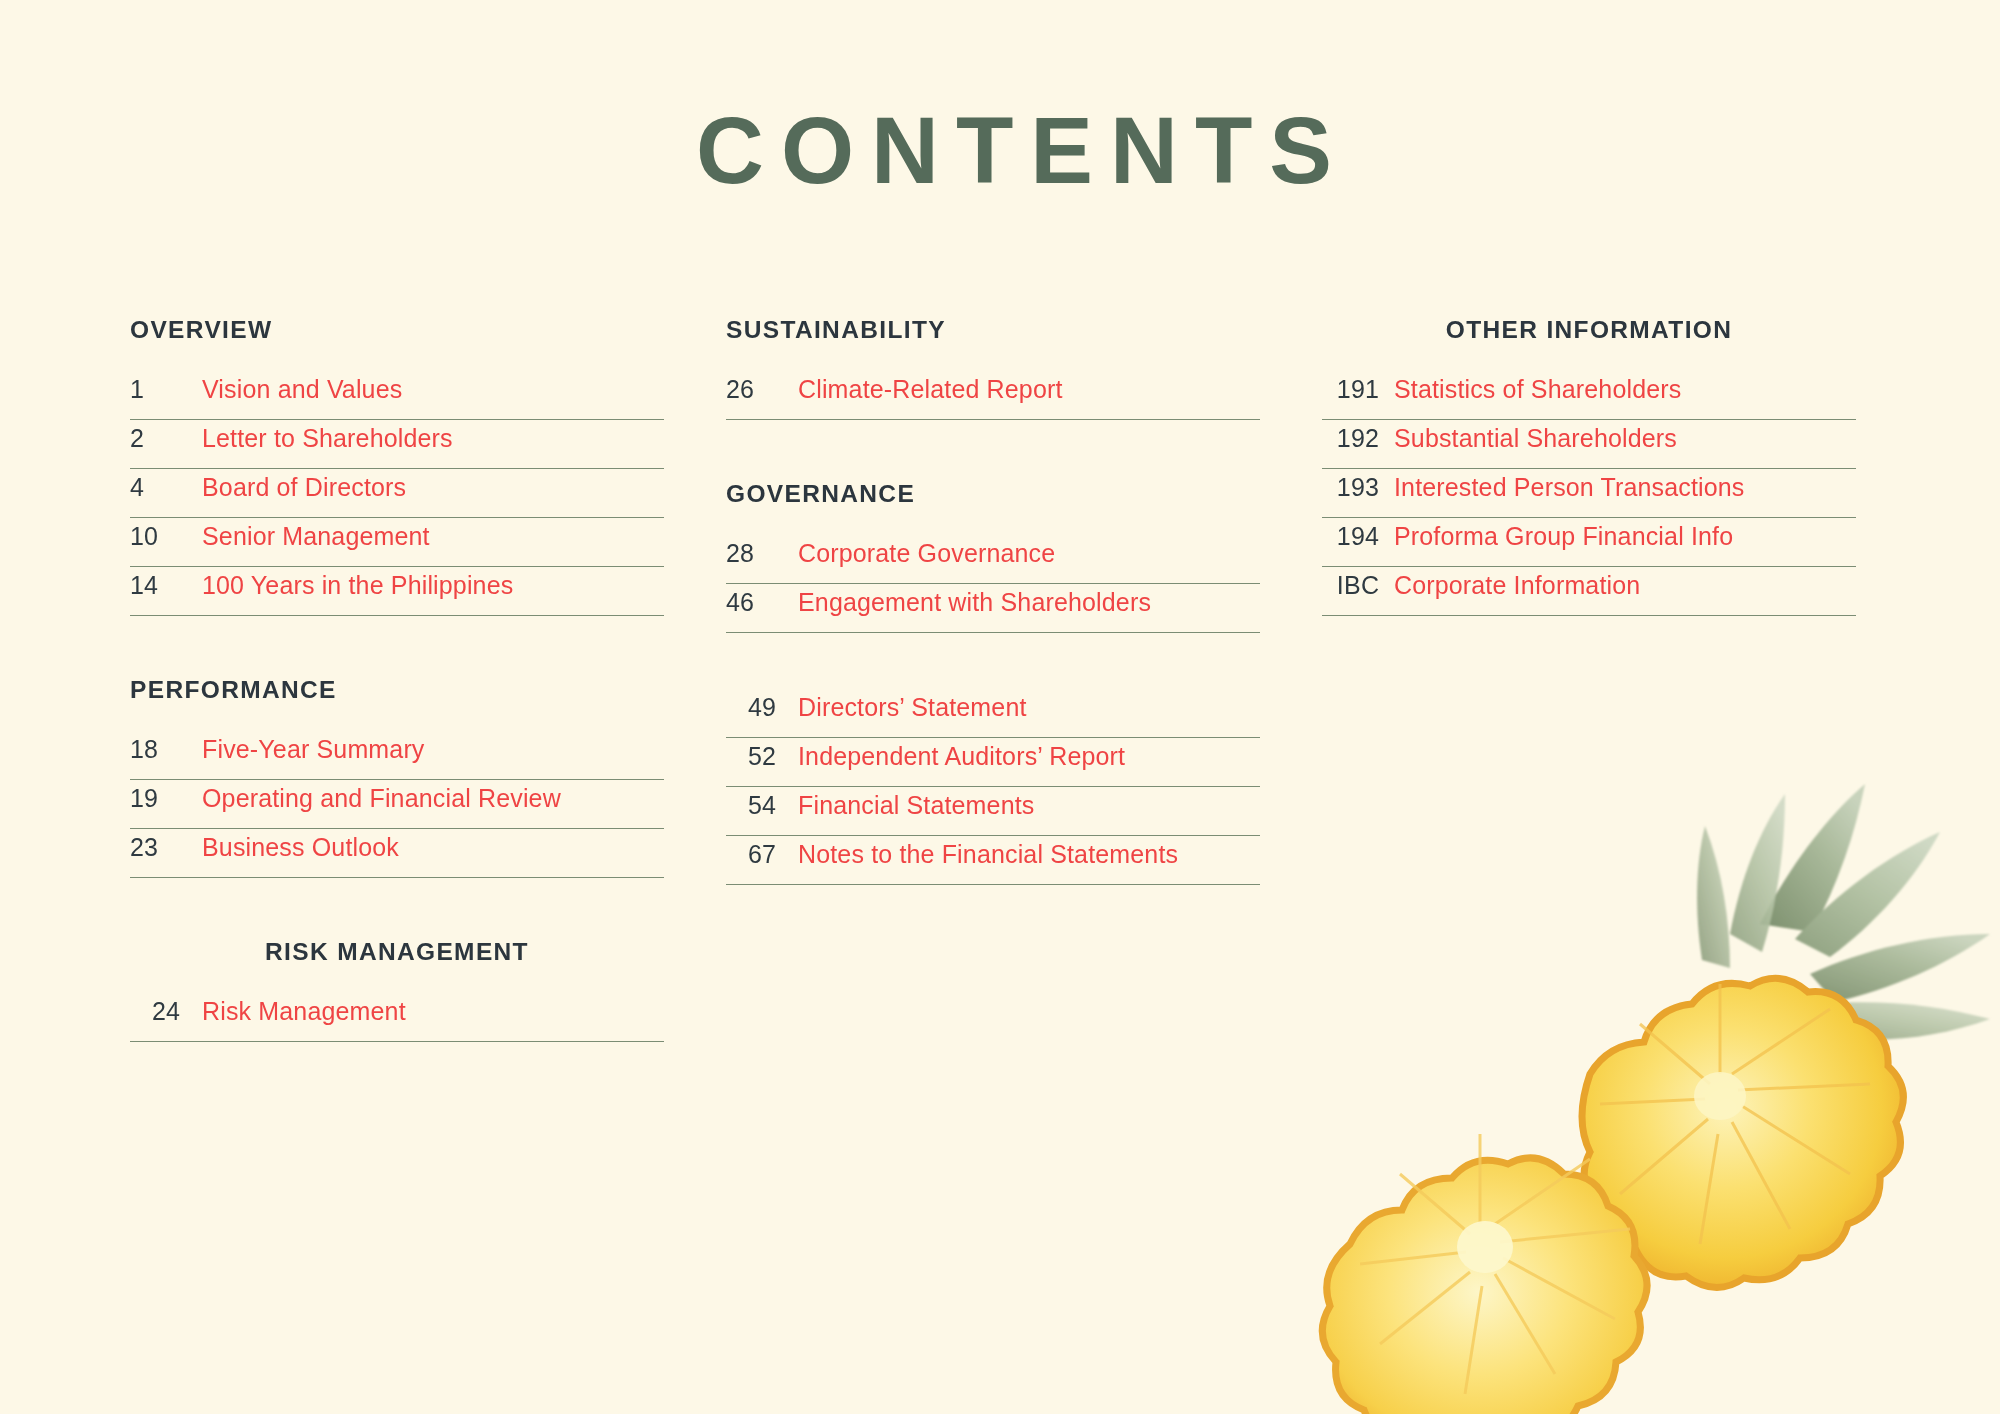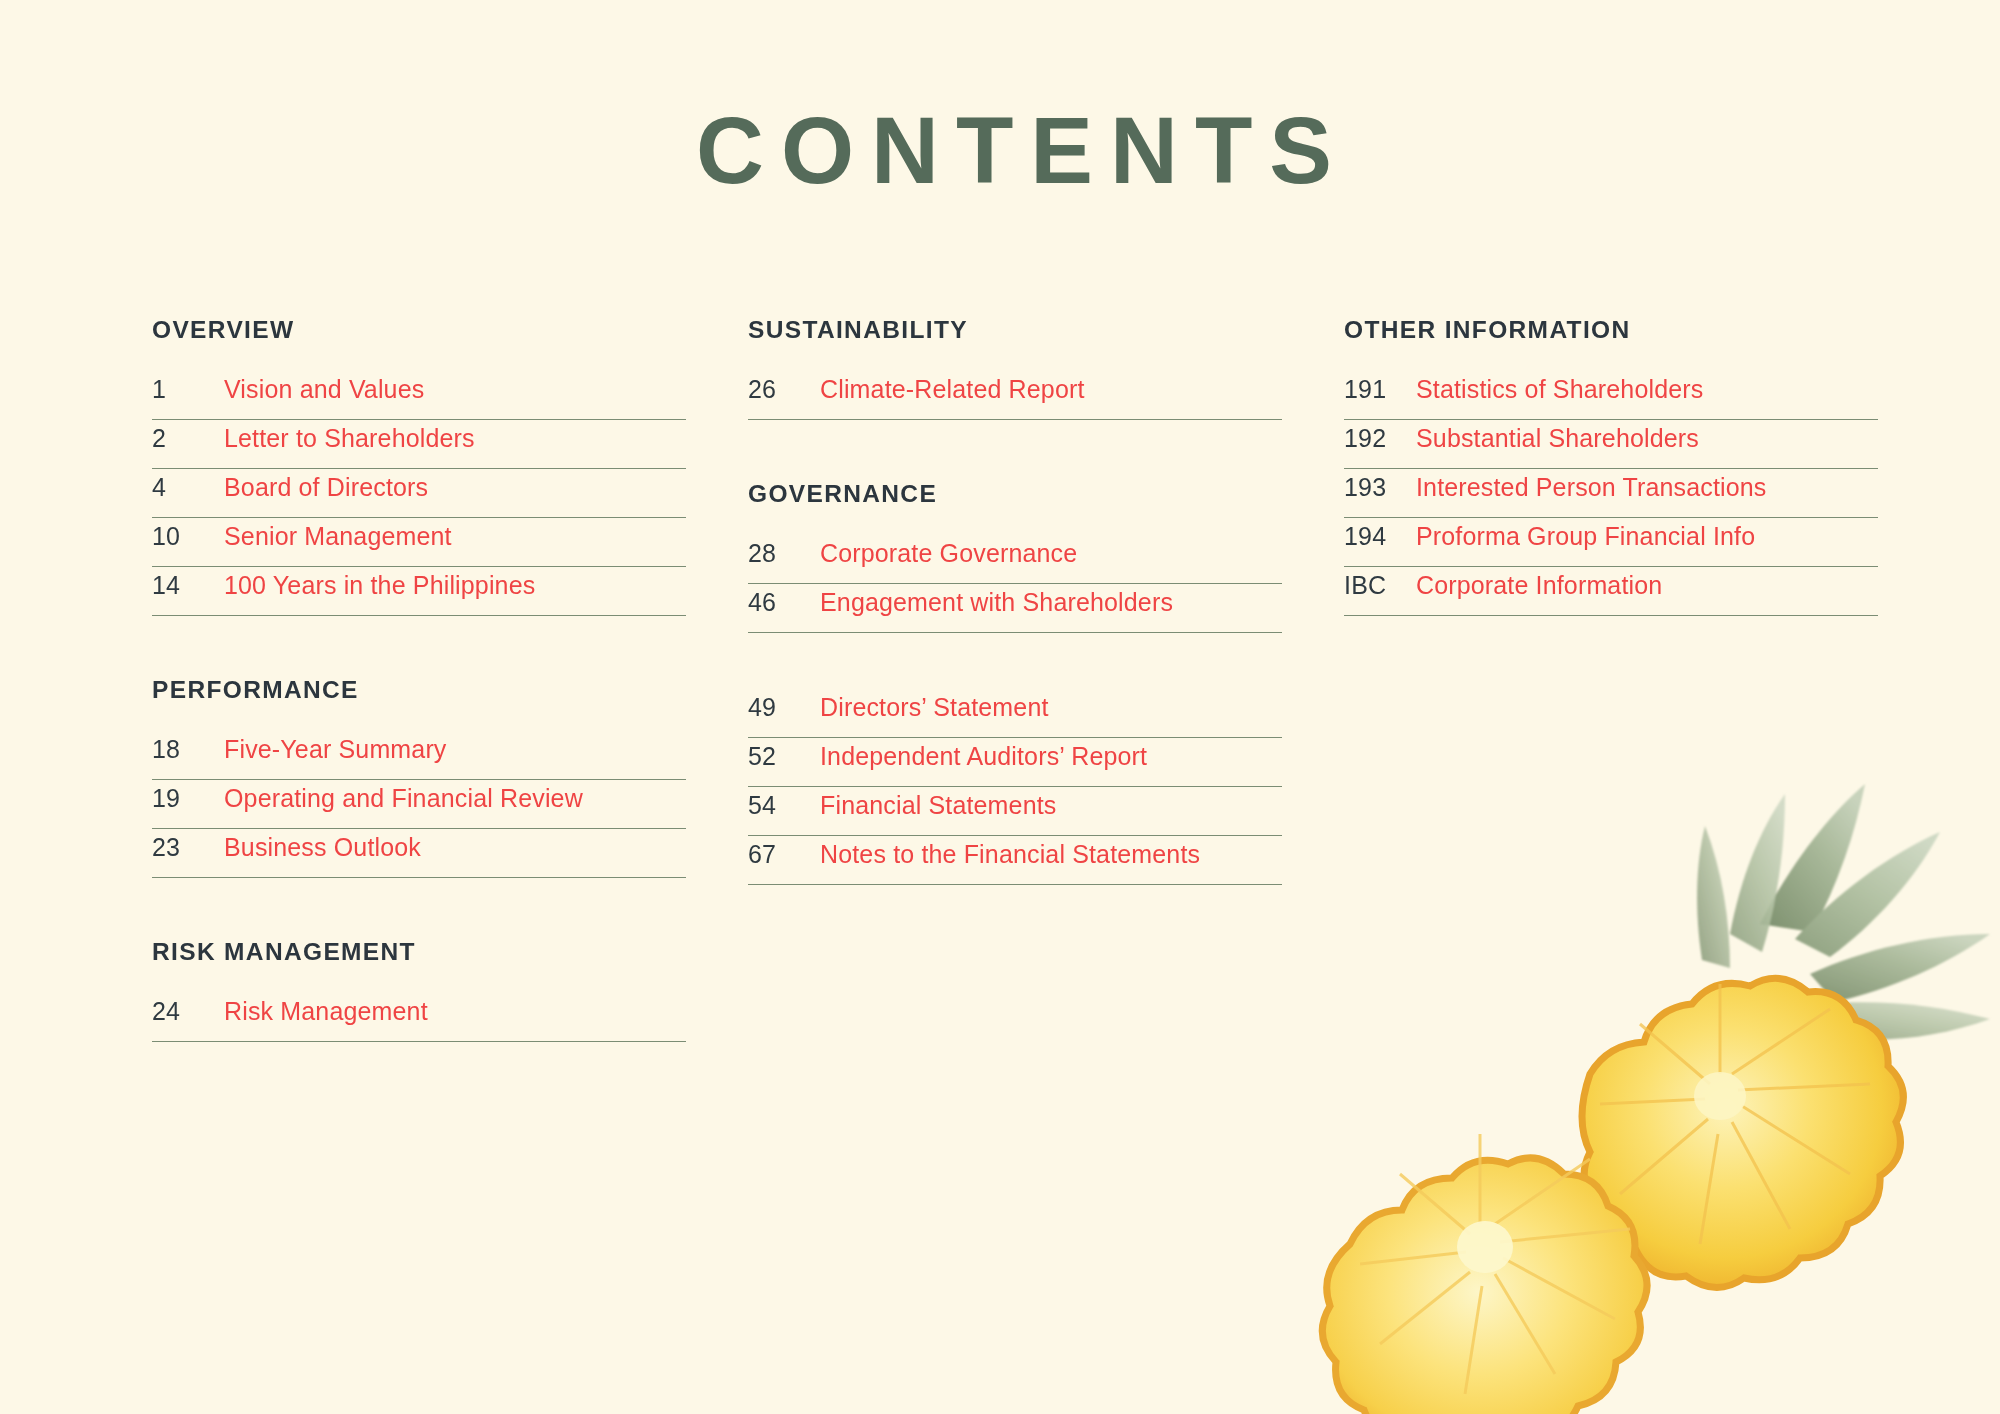--- a/index.html
+++ b/index.html
@@ -25,30 +25,30 @@
     letter-spacing:17px;
     color:#556b5a;
     line-height:1;
     text-indent:17px;
   }
 
   
   .columns {
     position:absolute;
     top:316px;
-    left:152px;
+    left:130px;
     width:1726px;
     display:flex;
     gap:0;
   }
   .col { width:534px; margin-right:62px; }
   .col:last-child { margin-right:0; }
 
   .section { margin-bottom:60px; }
-  .section:last-child { margin-bottom:3px; }
+  .section:last-child { margin-bottom:3px;text-align:center; }
 
   .section-heading {
     font-size:24.5px;
     font-weight:700;
     letter-spacing:1.35px;
     color:#2c363e;
     margin-bottom:27px;
     white-space:nowrap;
   }
 

